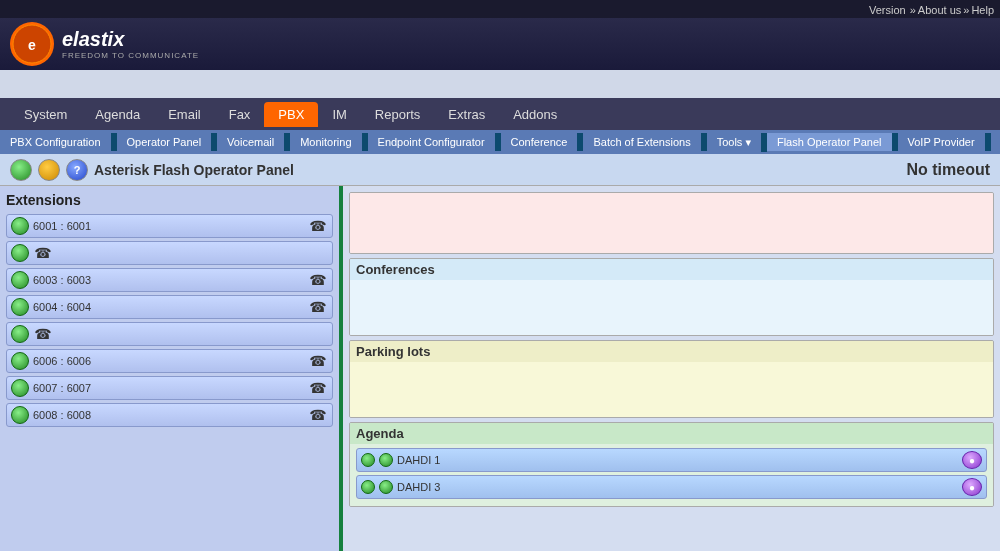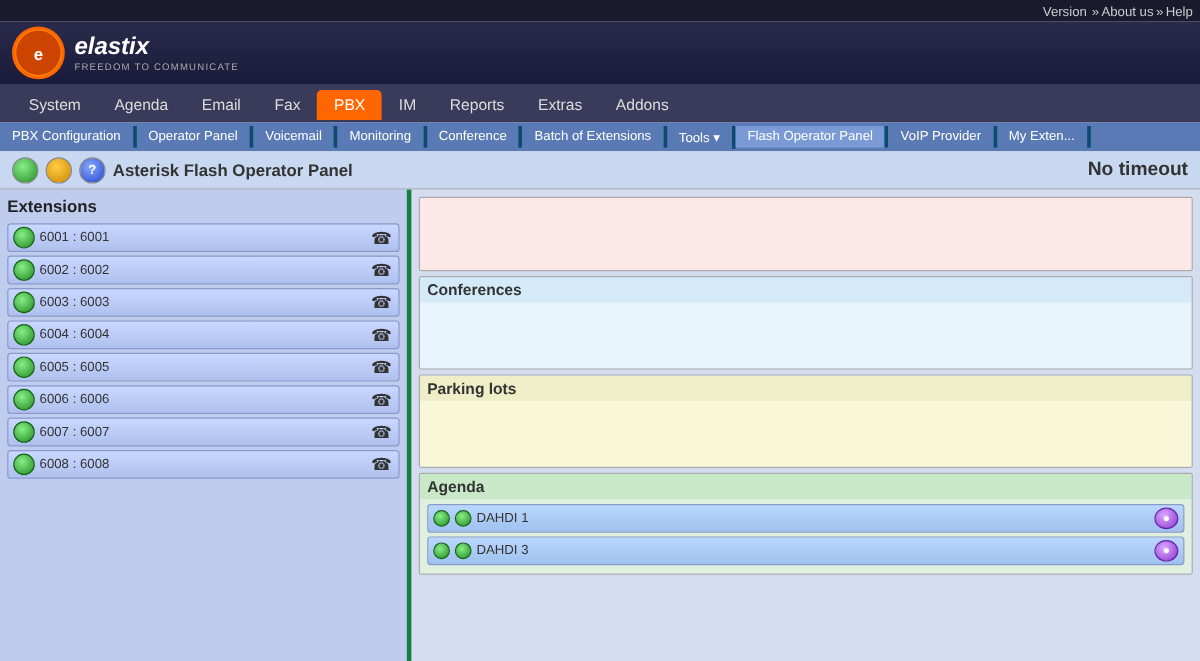--- a/index.html
+++ b/index.html
@@ -9,27 +9,27 @@
     #top-bar { background: #1a1a2e; display: flex; justify-content: flex-end; align-items: flex-end; padding: 2px 6px; height: 18px; font-size: 11px; color: #ccc; }
     #top-bar span { margin: 0 2px; }
     #top-bar a { color: #ccc; text-decoration: none; }
 
     
     #logo-bar { background: linear-gradient(to bottom, #2a2a4a, #1a1a3a); display: flex; align-items: center; height: 52px; padding: 0 10px; }
     #logo-area { display: flex; align-items: center; gap: 8px; }
     #logo-icon { width: 44px; height: 44px; background: #ff6600; border-radius: 50%; display: flex; align-items: center; justify-content: center; color: white; font-size: 20px; font-weight: bold; }
 
     
-    #main-nav { background: #3a3a5a; display: flex; align-items: flex-end; padding: 2px 10px; height: 32px; }
+    #main-nav { background: #3a3a5a; display: flex; align-items: center; padding: 16px 10px; height: 32px; margin-top: 28px; }
     .nav-item { padding: 5px 14px; color: #ddd; cursor: pointer; font-size: 13px; border-radius: 4px 4px 0 0; }
     .nav-item.active { background: #ff6600; color: white; }
 
     
     #sub-nav { background: #5a7ab5; display: flex; align-items: center; flex-wrap: nowrap; overflow: hidden; height: 24px; }
-    .sub-nav-item { padding: 3px 10px; color: white; cursor: pointer; font-size: 11px; white-space: nowrap; border-right: 3px solid #0c4a6e; }
+    .sub-nav-item { padding: 3px 10px; color: white; cursor: pointer; font-size: 11px; white-space: nowrap; border-right: 6px solid #0c4a6e; }
     .sub-nav-item.active { background: #7a9ad5; }
 
     
     #panel-header { background: #c8d8f0; display: flex; align-items: center; justify-content: space-between; padding: 4px 10px; border-bottom: 1px solid #aaa; height: 32px; }
     #panel-header-left { display: flex; align-items: center; gap: 6px; }
     .header-btn { width: 22px; height: 22px; border-radius: 50%; display: flex; align-items: center; justify-content: center; cursor: pointer; border: 1px solid #888; font-size: 11px; }
     .header-btn.green { background: radial-gradient(circle at 40% 35%, #88ee88, #228822); }
     .header-btn.orange { background: radial-gradient(circle at 40% 35%, #ffcc44, #cc8800); }
     .header-btn.blue { background: radial-gradient(circle at 40% 35%, #88aaff, #2244cc); color: white; }
     #panel-title { font-size: 14px; font-weight: bold; color: #333; }
@@ -106,20 +106,21 @@
     <div class="nav-item">Reports</div>
     <div class="nav-item">Extras</div>
     <div class="nav-item">Addons</div>
   </div>
 
 <div id="sub-nav">
     <div class="sub-nav-item">PBX Configuration</div>
     <div class="sub-nav-item">Operator Panel</div>
     <div class="sub-nav-item">Voicemail</div>
     <div class="sub-nav-item">Monitoring</div>
+    <div class="sub-nav-item">Endpoint Configurator</div>
     <div class="sub-nav-item">Conference</div>
     <div class="sub-nav-item">Batch of Extensions</div>
     <div class="sub-nav-item">Tools ▾</div>
     <div class="sub-nav-item active">Flash Operator Panel</div>
     <div class="sub-nav-item">VoIP Provider</div>
     <div class="sub-nav-item">My Exten...</div>
   </div>
 
 <div id="panel-header">
   <div id="panel-header-left">
@@ -136,36 +137,34 @@
   <div id="extensions-panel">
     <div id="extensions-title">Extensions</div>
     <div id="extensions-list">
         <div class="ext-row">
           <div class="ext-icon"></div>
           <div class="ext-label">6001 : 6001</div>
           <div class="ext-phone">☎</div>
         </div>
         <div class="ext-row">
           <div class="ext-icon"></div>
-          <div class="ext-label">6002 : 6002</div>
           <div class="ext-phone">☎</div>
         </div>
         <div class="ext-row">
           <div class="ext-icon"></div>
           <div class="ext-label">6003 : 6003</div>
           <div class="ext-phone">☎</div>
         </div>
         <div class="ext-row">
           <div class="ext-icon"></div>
           <div class="ext-label">6004 : 6004</div>
           <div class="ext-phone">☎</div>
         </div>
         <div class="ext-row">
           <div class="ext-icon"></div>
-          <div class="ext-label">6005 : 6005</div>
           <div class="ext-phone">☎</div>
         </div>
         <div class="ext-row">
           <div class="ext-icon"></div>
           <div class="ext-label">6006 : 6006</div>
           <div class="ext-phone">☎</div>
         </div>
         <div class="ext-row">
           <div class="ext-icon"></div>
           <div class="ext-label">6007 : 6007</div>

